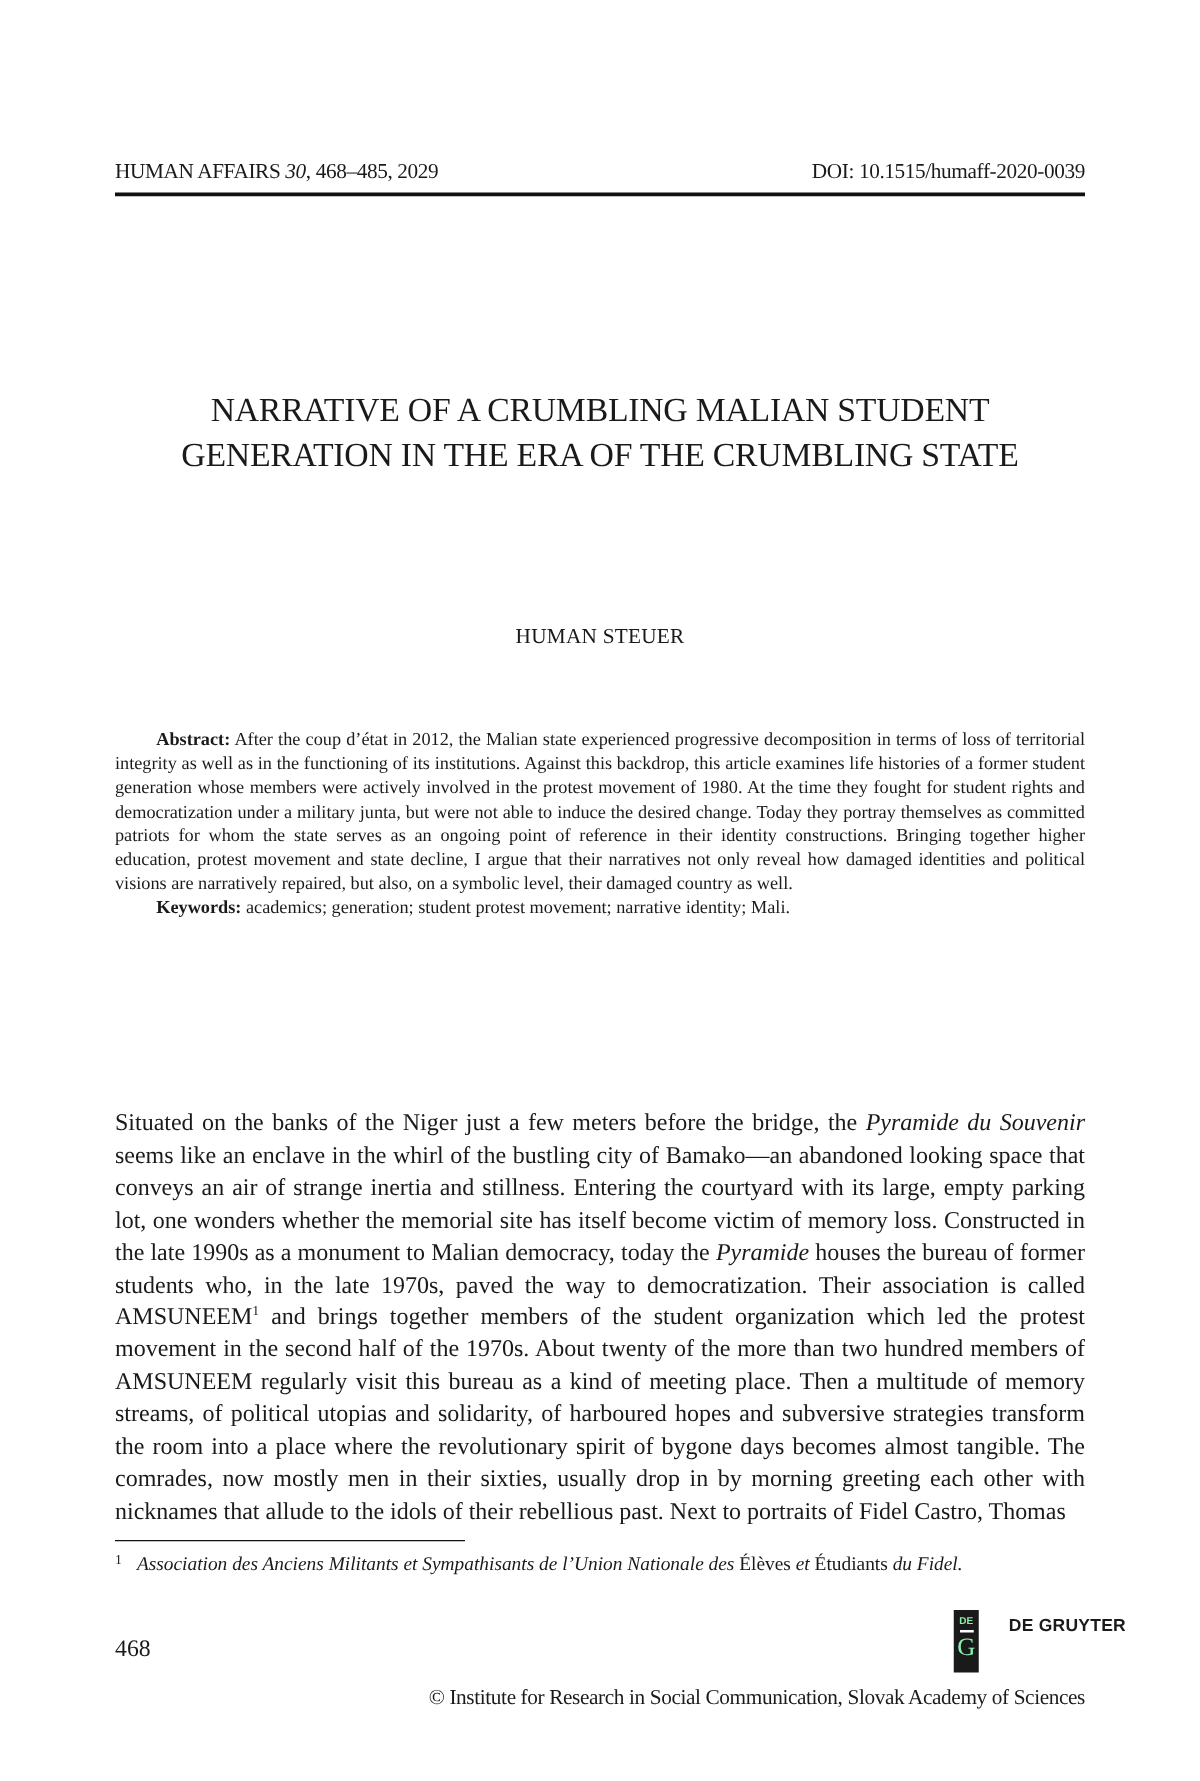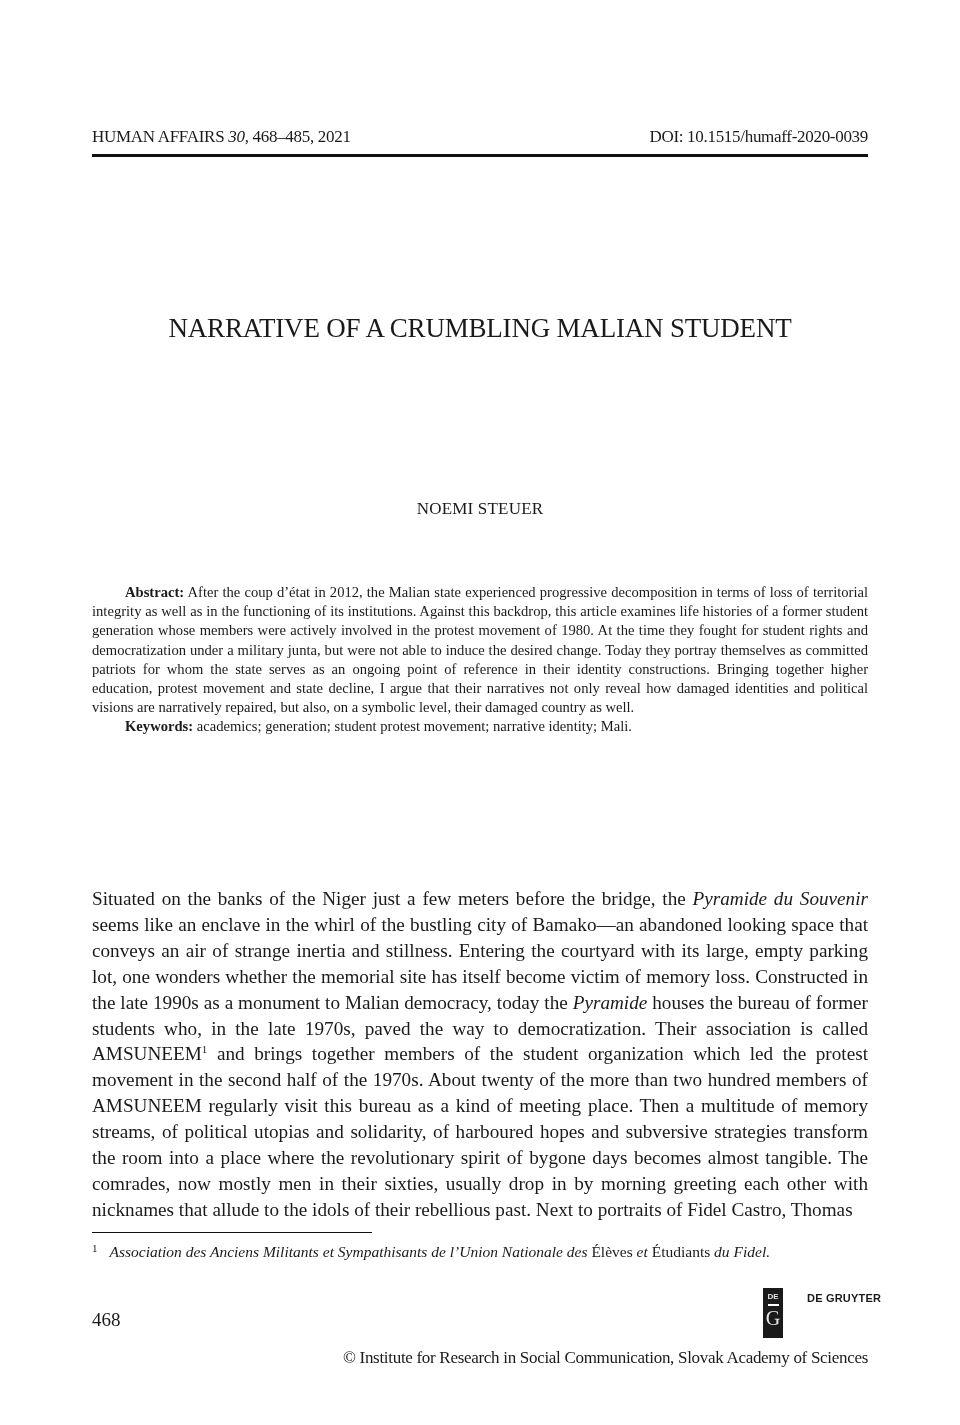--- a/index.html
+++ b/index.html
@@ -16,43 +16,44 @@
     .abstract b { font-weight: bold; }
     .body-text { position: absolute; left: 92px; right: 92px; top: 850px; font-size: 19.2px; line-height: 25.9px; text-align: justify; margin-top: 36px; }
     .body-text p { margin: 0; }
     .body-text i { font-style: italic; }
     .body-text sup { font-size: 11px; line-height: 0; vertical-align: 7px; }
     .fn-rule { position: absolute; left: 92px; top: 1232px; width: 280px; height: 1px; background: #111; }
     .footnote { position: absolute; left: 92px; right: 92px; top: 1238px; font-size: 15.5px; line-height: 20px; text-align: justify; }
     .footnote .fn-mark { font-size: 11px; vertical-align: 5px; margin-right: 12px; }
     .footnote i { }
     .page-number { position: absolute; left: 92px; top: 1309px; font-size: 19px; text-align: right; }
-    .logo { position: absolute; left: 763px; top: 1288px; width: 20px; height: 50px; background: #1a1a1a; color: #e5e5e5; display: flex; flex-direction: column; align-items: center; }
+    .logo { position: absolute; left: 763px; top: 1288px; width: 20px; height: 50px; background: #1a1a1a; color: #86efac; display: flex; flex-direction: column; align-items: center; }
     .logo .de { font-family: "Liberation Sans", sans-serif; font-weight: bold; font-size: 8px; margin-top: 4px; line-height: 9px; }
     .logo .bar { width: 11px; height: 2px; background: #fff; margin-top: 3px; }
     .logo .g { font-size: 20px; line-height: 22px; margin-top: 1px; }
-    .publisher { position: absolute; left: 807px; top: 1292px; font-family: "Liberation Sans", sans-serif; font-weight: bold; font-size: 11px; letter-spacing: 0.2px; }
+    .publisher { position: absolute; left: 807px; top: 1292px; font-family: "Liberation Sans", sans-serif; font-weight: bold; font-size: 14px; letter-spacing: 0.2px; }
     .copyright { position: absolute; right: 92px; top: 1348px; font-size: 17px; letter-spacing: -0.3px; white-space: nowrap; }
   </style>
 </head>
 <body>
 
 <div class="page">
 
   <div class="running-head">
-    <span class="journal"><span>HUMAN AFFAIRS</span> <i>30</i><span>, 468–485, 2021</span></span>
+    <span class="journal"><span>HUMAN AFFAIRS</span> <i>30</i><span>, 468–485, 2029</span></span>
     <span>DOI: 10.1515/humaff-2020-0039</span>
   </div>
   <div class="head-rule"></div>
 
   <div class="title">
     <div>NARRATIVE OF A CRUMBLING MALIAN STUDENT</div>
+    <div>GENERATION IN THE ERA OF THE CRUMBLING STATE</div>
   </div>
 
-  <div class="author">NOEMI STEUER</div>
+  <div class="author">HUMAN STEUER</div>
 
   <div class="abstract">
     <p><b>Abstract:</b><span> After the coup d’état in 2012, the Malian state experienced progressive decomposition in terms of loss of territorial integrity as well as in the functioning of its institutions. Against this backdrop, this article examines life histories of a former student generation whose members were actively involved in the protest movement of 1980. At the time they fought for student rights and democratization under a military junta, but were not able to induce the desired change. Today they portray themselves as committed patriots for whom the state serves as an ongoing point of reference in their identity constructions. Bringing together higher education, protest movement and state decline, I argue that their narratives not only reveal how damaged identities and political visions are narratively repaired, but also, on a symbolic level, their damaged country as well.</span></p>
     <p><b>Keywords:</b><span> academics; generation; student protest movement; narrative identity; Mali.</span></p>
   </div>
 
   <div class="body-text">
     <p><span>Situated on the banks of the Niger just a few meters before the bridge, the </span><i>Pyramide du Souvenir</i><span> seems like an enclave in the whirl of the bustling city of Bamako—an abandoned looking space that conveys an air of strange inertia and stillness. Entering the courtyard with its large, empty parking lot, one wonders whether the memorial site has itself become victim of memory loss. Constructed in the late 1990s as a monument to Malian democracy, today the </span><i>Pyramide</i><span> houses the bureau of former students who, in the late 1970s, paved the way to democratization. Their association is called AMSUNEEM</span><sup>1</sup><span> and brings together members of the student organization which led the protest movement in the second half of the 1970s. About twenty of the more than two hundred members of AMSUNEEM regularly visit this bureau as a kind of meeting place. Then a multitude of memory streams, of political utopias and solidarity, of harboured hopes and subversive strategies transform the room into a place where the revolutionary spirit of bygone days becomes almost tangible. The comrades, now mostly men in their sixties, usually drop in by morning greeting each other with nicknames that allude to the idols of their rebellious past. Next to portraits of Fidel Castro, Thomas</span></p>
   </div>
 

